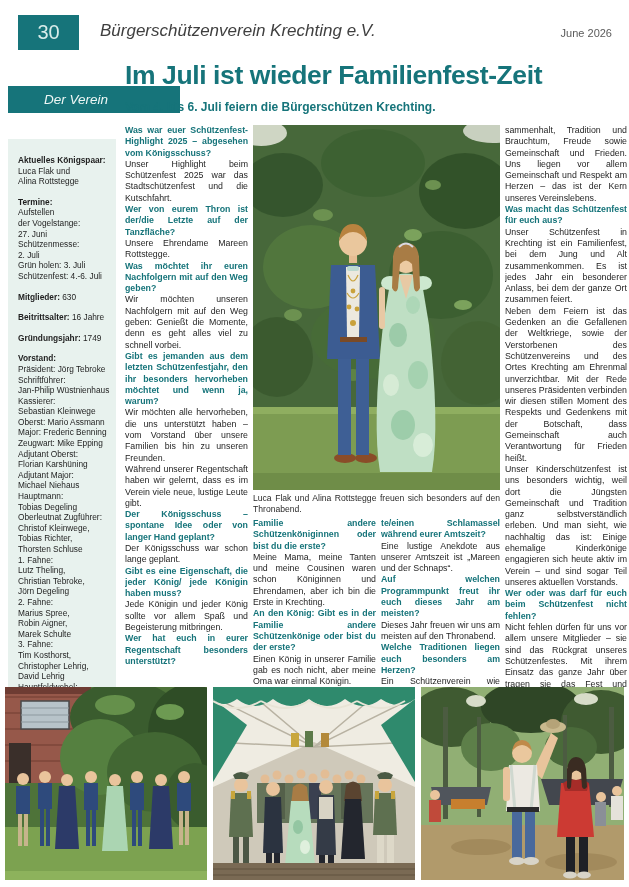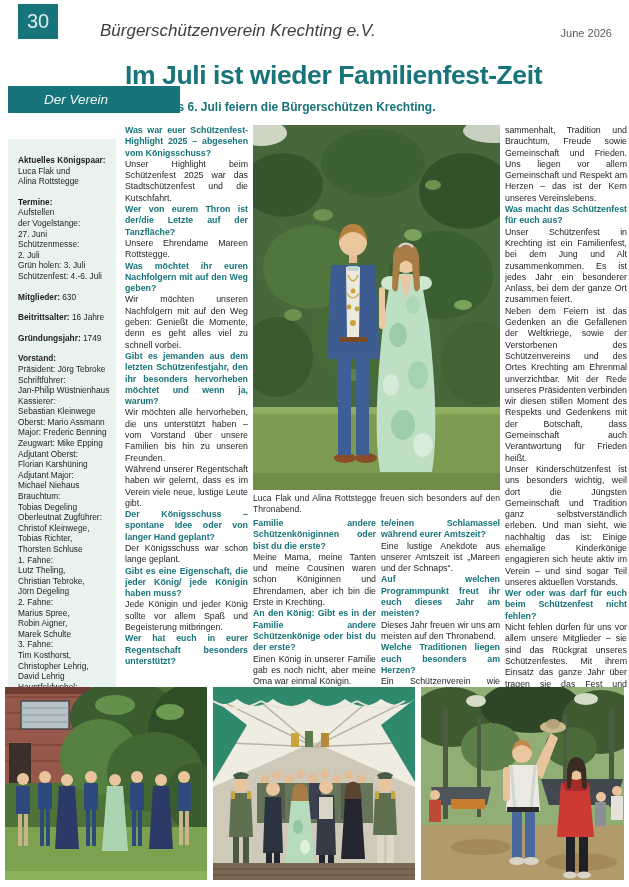--- a/index.html
+++ b/index.html
@@ -1,19 +1,19 @@
 <!DOCTYPE html>
 <html lang="de"><head>
 <meta charset="utf-8">
 <style>
   html,body{margin:0;padding:0;background:#fff;}
   .page{position:relative;width:629px;height:887px;background:#fff;overflow:hidden;
         font-family:"Liberation Sans",sans-serif;color:#1e1e1e;hyphens:auto;-webkit-hyphens:auto;}
   
-  .pagenum{position:absolute;left:18px;top:4px;width:40px;height:35px;background:var(--accent,#16747a);
+  .pagenum{position:absolute;left:18px;top:15px;width:61px;height:35px;background:var(--accent,#16747a);
            color:#d9ecea;font-size:20px;display:flex;align-items:center;justify-content:center;}
   .header-title{position:absolute;left:100px;right:100px;top:21px;text-align:left;font-style:italic;
                 font-size:17px;color:#3f3f3f;}
   .header-date{position:absolute;right:17px;top:27px;font-size:11px;color:#5a5a5a;}
   
   .section-label{position:absolute;left:8px;top:86px;width:172px;height:27px;background:var(--accent,#16747a);
                  color:#eef7f5;font-style:italic;font-size:13.5px;display:flex;align-items:center;padding-left:36px;box-sizing:border-box;}
   .headline{position:absolute;left:125px;top:60px;width:504px;font-size:26.5px;font-weight:bold;
             letter-spacing:-0.4px;color:var(--accent,#16747a);}
   .subheadline{position:absolute;left:125px;top:100px;width:500px;font-size:12px;font-weight:bold;
@@ -86,21 +86,21 @@
         <div class="sb-line"><span>Jan-Philip Wüstnienhaus</span></div>
         <div class="sb-line"><span>Kassierer:</span></div>
         <div class="sb-line"><span>Sebastian Kleinwege</span></div>
         <div class="sb-line"><span>Oberst: Mario Assmann</span></div>
         <div class="sb-line"><span>Major: Frederic Benning</span></div>
         <div class="sb-line"><span>Zeugwart: Mike Epping</span></div>
         <div class="sb-line"><span>Adjutant Oberst:</span></div>
         <div class="sb-line"><span>Florian Karshüning</span></div>
         <div class="sb-line"><span>Adjutant Major:</span></div>
         <div class="sb-line"><span>Michael Niehaus</span></div>
-        <div class="sb-line"><span>Brauchtum:</span></div>
+        <div class="sb-line"><span>Hauptmann:</span></div>
         <div class="sb-line"><span>Tobias Degeling</span></div>
         <div class="sb-line"><span>Oberleutnat Zugführer:</span></div>
         <div class="sb-line"><span>Christof Kleinwege,</span></div>
         <div class="sb-line"><span>Tobias Richter,</span></div>
         <div class="sb-line"><span>Thorsten Schluse</span></div>
         <div class="sb-line"><span>1. Fahne:</span></div>
         <div class="sb-line"><span>Lutz Theling,</span></div>
         <div class="sb-line"><span>Christian Tebroke,</span></div>
         <div class="sb-line"><span>Jörn Degeling</span></div>
         <div class="sb-line"><span>2. Fahne:</span></div>

